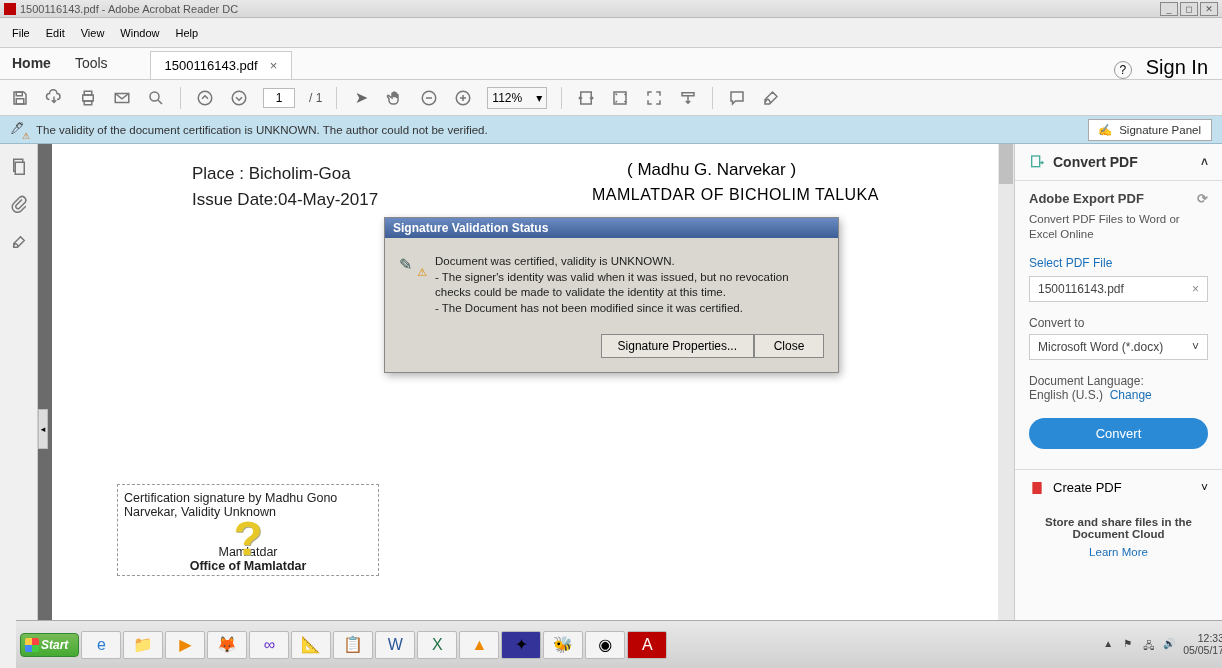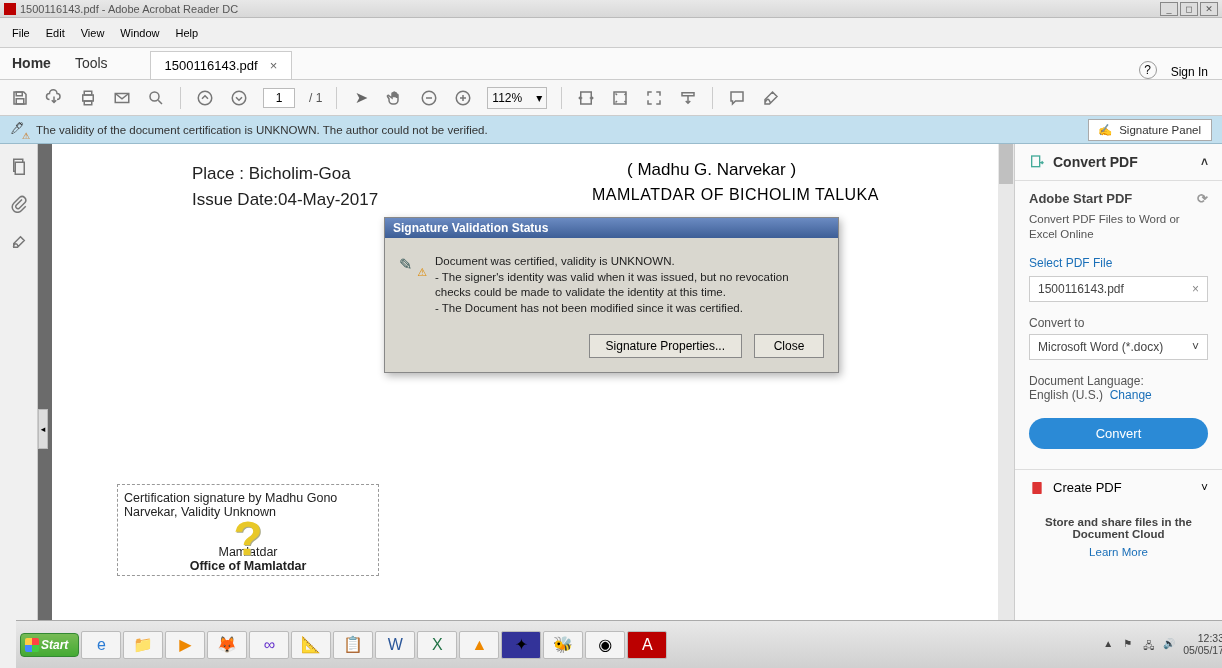--- a/index.html
+++ b/index.html
@@ -13,21 +13,21 @@
 .menubar { height: 30px; background: #f0f0f0; display: flex; align-items: center; padding: 0 4px; font-size: 11px; border-bottom: 1px solid #ccc; }
 .menubar span { padding: 0 8px; cursor: pointer; }
 
 .tabrow { height: 32px; background: #fafafa; display: flex; align-items: flex-end; border-bottom: 1px solid #ccc; }
 .tabrow .tabbtn { padding: 8px 12px; font-size: 14px; color: #333; cursor: pointer; }
 .tabrow .tabbtn.home { font-weight: bold; }
 .tabrow .doctab { background: #fff; border: 1px solid #ccc; border-bottom: none; padding: 6px 14px; margin-left: 30px; display: flex; align-items: center; gap: 12px; font-size: 13px; }
 .tabrow .doctab .close { font-size: 13px; color: #666; cursor: pointer; }
 .tabrow .spacer { flex: 1; }
 .tabrow .help { width: 18px; height: 18px; border: 1px solid #999; border-radius: 50%; font-size: 12px; text-align: center; line-height: 16px; margin-right: 14px; cursor: pointer; }
-.tabrow .signin { font-size: 12px; margin-right: 14px; cursor: pointer; margin-top: 20px; }
+.tabrow .signin { font-size: 20px; margin-right: 14px; cursor: pointer; margin-top: 20px; }
 
 .toolbar { height: 36px; background: #f7f7f7; display: flex; align-items: center; padding: 0 10px; gap: 14px; border-bottom: 1px solid #ccc; }
 .toolbar .tbtn { width: 20px; height: 20px; cursor: pointer; color: #666; display: flex; align-items: center; justify-content: center; font-size: 16px; }
 .toolbar .sep { width: 1px; height: 22px; background: #ccc; }
 .toolbar .pagein { width: 32px; height: 20px; border: 1px solid #bbb; text-align: center; font-size: 12px; }
 .toolbar .pagetot { font-size: 12px; color: #555; }
 .toolbar .zoomsel { width: 60px; height: 22px; border: 1px solid #bbb; font-size: 12px; padding: 0 4px; display:flex; align-items:center; justify-content:space-between; }
 .toolbar svg { width: 18px; height: 18px; }
 
 .certbar { height: 28px; background: #c3e0ef; border-bottom: 1px solid #9bc; display: flex; align-items: center; padding: 0 10px; font-size: 11.5px; color: #333; }
@@ -78,21 +78,21 @@
 .rp-cloud b { font-weight:600; }
 .rp-learn { color:#1a6fb8; display:block; margin-top:6px; cursor:pointer; }
 
 
 .dialog { position: absolute; left: 384px; top: 217px; width: 455px; background: #d9d7cf; border: 1px solid #888; box-shadow: 2px 3px 8px rgba(0,0,0,0.3); z-index: 50; }
 .dialog .dtitle { background: linear-gradient(#6b8bc2,#3d5e96); color:#fff; font-size: 12px; font-weight: bold; padding: 3px 8px; }
 .dialog .dbody { padding: 16px 14px 10px 14px; display:flex; gap: 12px; font-size: 11.5px; line-height:1.35; color:#222; }
 .dialog .dicon { width:24px; height:24px; flex-shrink:0; position:relative; }
 .dialog .dicon::before { content:"✎"; font-size:16px; color:#355; }
 .dialog .dicon::after { content:"⚠"; position:absolute; bottom:-2px; right:-4px; font-size:11px; color:#d80; }
-.dialog .dbuttons { display:flex; justify-content:flex-end; gap: 12px; padding: 8px 14px 14px; align-items: flex-end; }
+.dialog .dbuttons { display:flex; justify-content:flex-end; padding: 8px 14px 14px; align-items: flex-end; }
 .dialog .dbtn { border:1px solid #888; background:#e8e6de; padding: 4px 16px; font-size: 12px; cursor:pointer; min-width: 70px; }
 .dialog .dbtn.sp { min-width: 130px; }
 
 
 .taskbar { position: fixed; bottom: 0; left: 16px; width: 1222px; height: 48px; background: linear-gradient(#e8e8e8,#d0d0d0); border-top: 1px solid #aaa; display:flex; align-items:center; padding: 0 4px; gap: 2px; }
 .taskbar .start { background: linear-gradient(#7b5,#4a3); border:1px solid #383; border-radius:4px; color:#fff; font-size:12px; font-style:italic; font-weight:bold; padding: 4px 10px 4px 20px; position:relative; cursor:pointer; }
 .taskbar .start::before { content:""; position:absolute; left:4px; top:4px; width:14px; height:14px; background: conic-gradient(#f44 0 90deg,#4c4 90deg 180deg,#48f 180deg 270deg,#fc4 270deg 360deg); border-radius:2px; }
 .taskbar .ticon { width: 40px; height: 28px; border:1px solid #bbb; background:#f4f4f4; display:flex; align-items:center; justify-content:center; font-size:16px; cursor:pointer; border-radius:2px; }
 .taskbar .spacer { flex:1; }
 .taskbar .tray { display:flex; align-items:center; gap:6px; font-size:10px; color:#444; padding:0 6px; }
@@ -297,21 +297,21 @@
     <div class="rp-head">
       <svg class="convert-icon" viewBox="0 0 24 24" fill="none" stroke="#4a9" stroke-width="2">
           <rect x="4" y="3" width="12" height="16"></rect>
           <path d="M16 13h5m-2-2l2 2-2 2"></path>
         </svg>
       <span>Convert PDF</span>
       <span class="chev">˄</span>
     </div>
     <div class="rp-body">
       <div class="rp-sub">
-        <span>Adobe Start PDF</span>
+        <span>Adobe Export PDF</span>
         <span style="color:#999">⟳</span>
       </div>
       <div class="rp-desc">Convert PDF Files to Word or Excel Online</div>
       <div class="rp-link">Select PDF File</div>
       <div class="rp-filebox">
         <span>1500116143.pdf</span>
         <span class="x">×</span>
       </div>
       <div class="rp-label">Convert to</div>
       <div class="rp-select">

